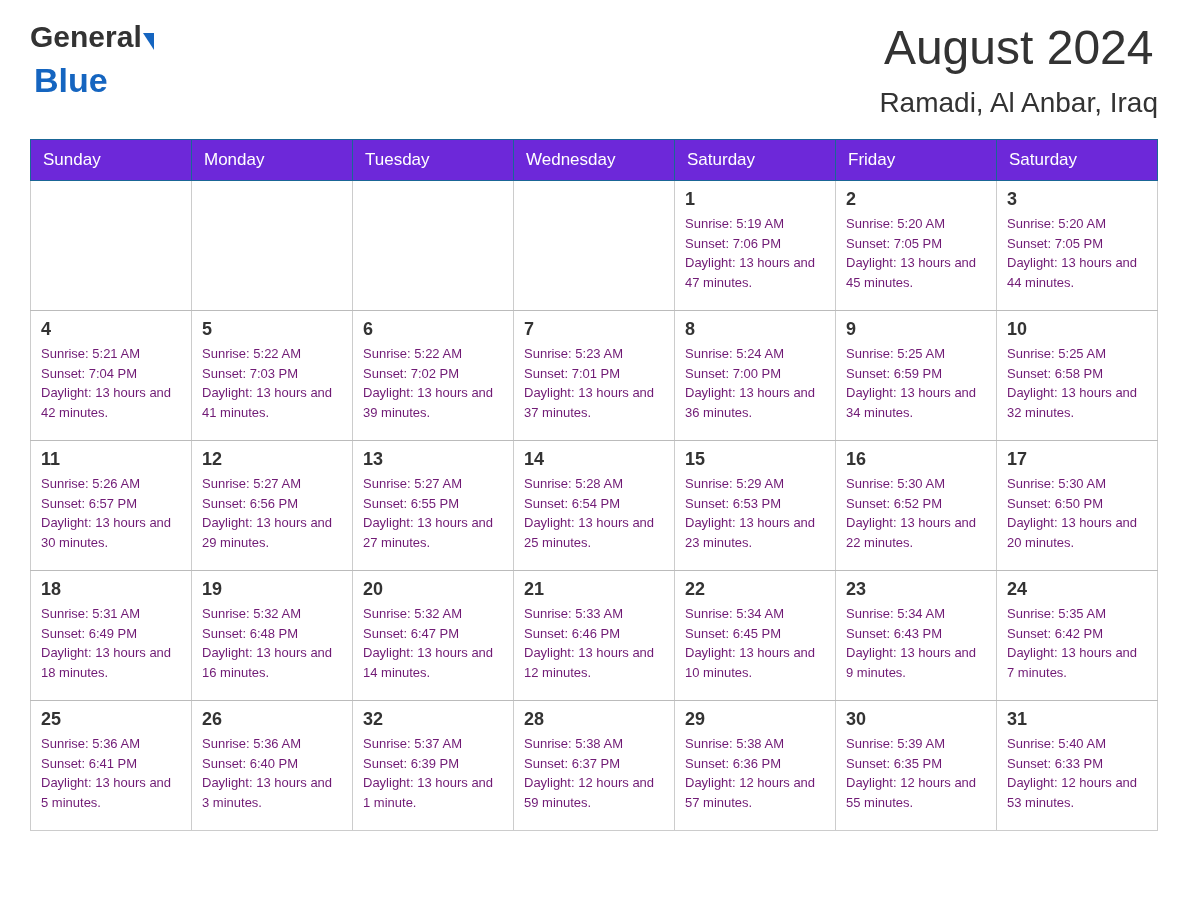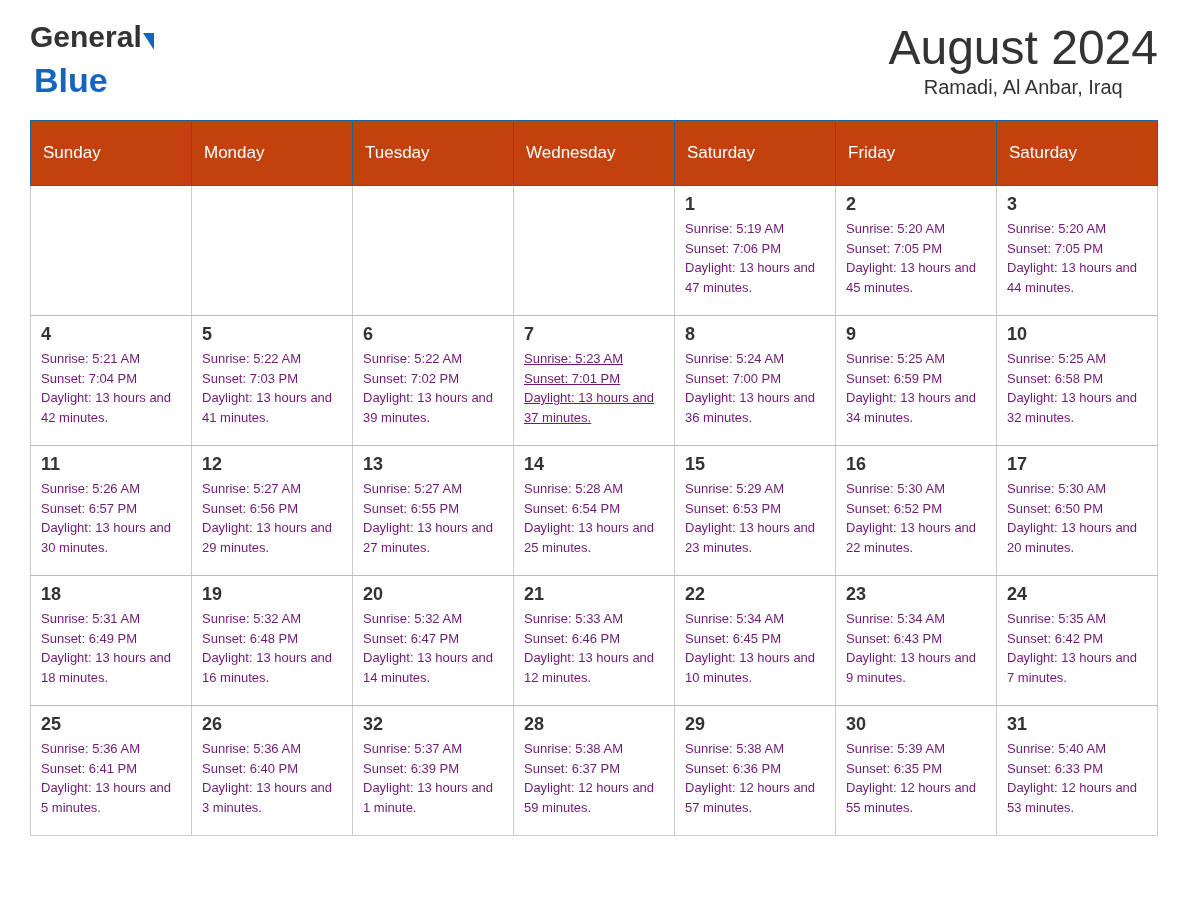--- a/index.html
+++ b/index.html
@@ -25,35 +25,35 @@
     }
     .title-section {
       text-align: center;
     }
     .month-year {
       font-size: 48px;
       font-weight: normal;
       color: #333;
     }
     .location {
-      font-size: 20px;
-      color: #333;
-      margin-top: 1px;
+      font-size: 28px;
+      color: #333;
+      margin-top: 12px;
     }
     .calendar {
       width: 100%;
       border-collapse: collapse;
       border: 1px solid #aaa;
     }
     .calendar th {
-      background: #c2410c;
+      background: #6d28d9;
       color: #fff;
       font-size: 17px;
       font-weight: normal;
-      padding: 22px 12px;
+      padding: 10px 12px;
       text-align: left;
       border: 1px solid #1a6696;
     }
     .calendar td {
       vertical-align: top;
       width: 14.28%;
       border: 1px solid #ccc;
       padding: 8px 10px;
       min-height: 110px;
       height: 130px;
@@ -171,21 +171,21 @@
 Daylight: 13 hours and 41 minutes.</div>
         </td>
         <td>
           <span class="day-num">6</span>
           <div class="day-info" style="white-space: pre-line;">Sunrise: 5:22 AM
 Sunset: 7:02 PM
 Daylight: 13 hours and 39 minutes.</div>
         </td>
         <td>
           <span class="day-num">7</span>
-          <div class="day-info" style="white-space: pre-line; text-decoration: underline;">Sunrise: 5:23 AM
+          <div class="day-info" style="white-space: pre-line;">Sunrise: 5:23 AM
 Sunset: 7:01 PM
 Daylight: 13 hours and 37 minutes.</div>
         </td>
         <td>
           <span class="day-num">8</span>
           <div class="day-info" style="white-space: pre-line;">Sunrise: 5:24 AM
 Sunset: 7:00 PM
 Daylight: 13 hours and 36 minutes.</div>
         </td>
         <td>

